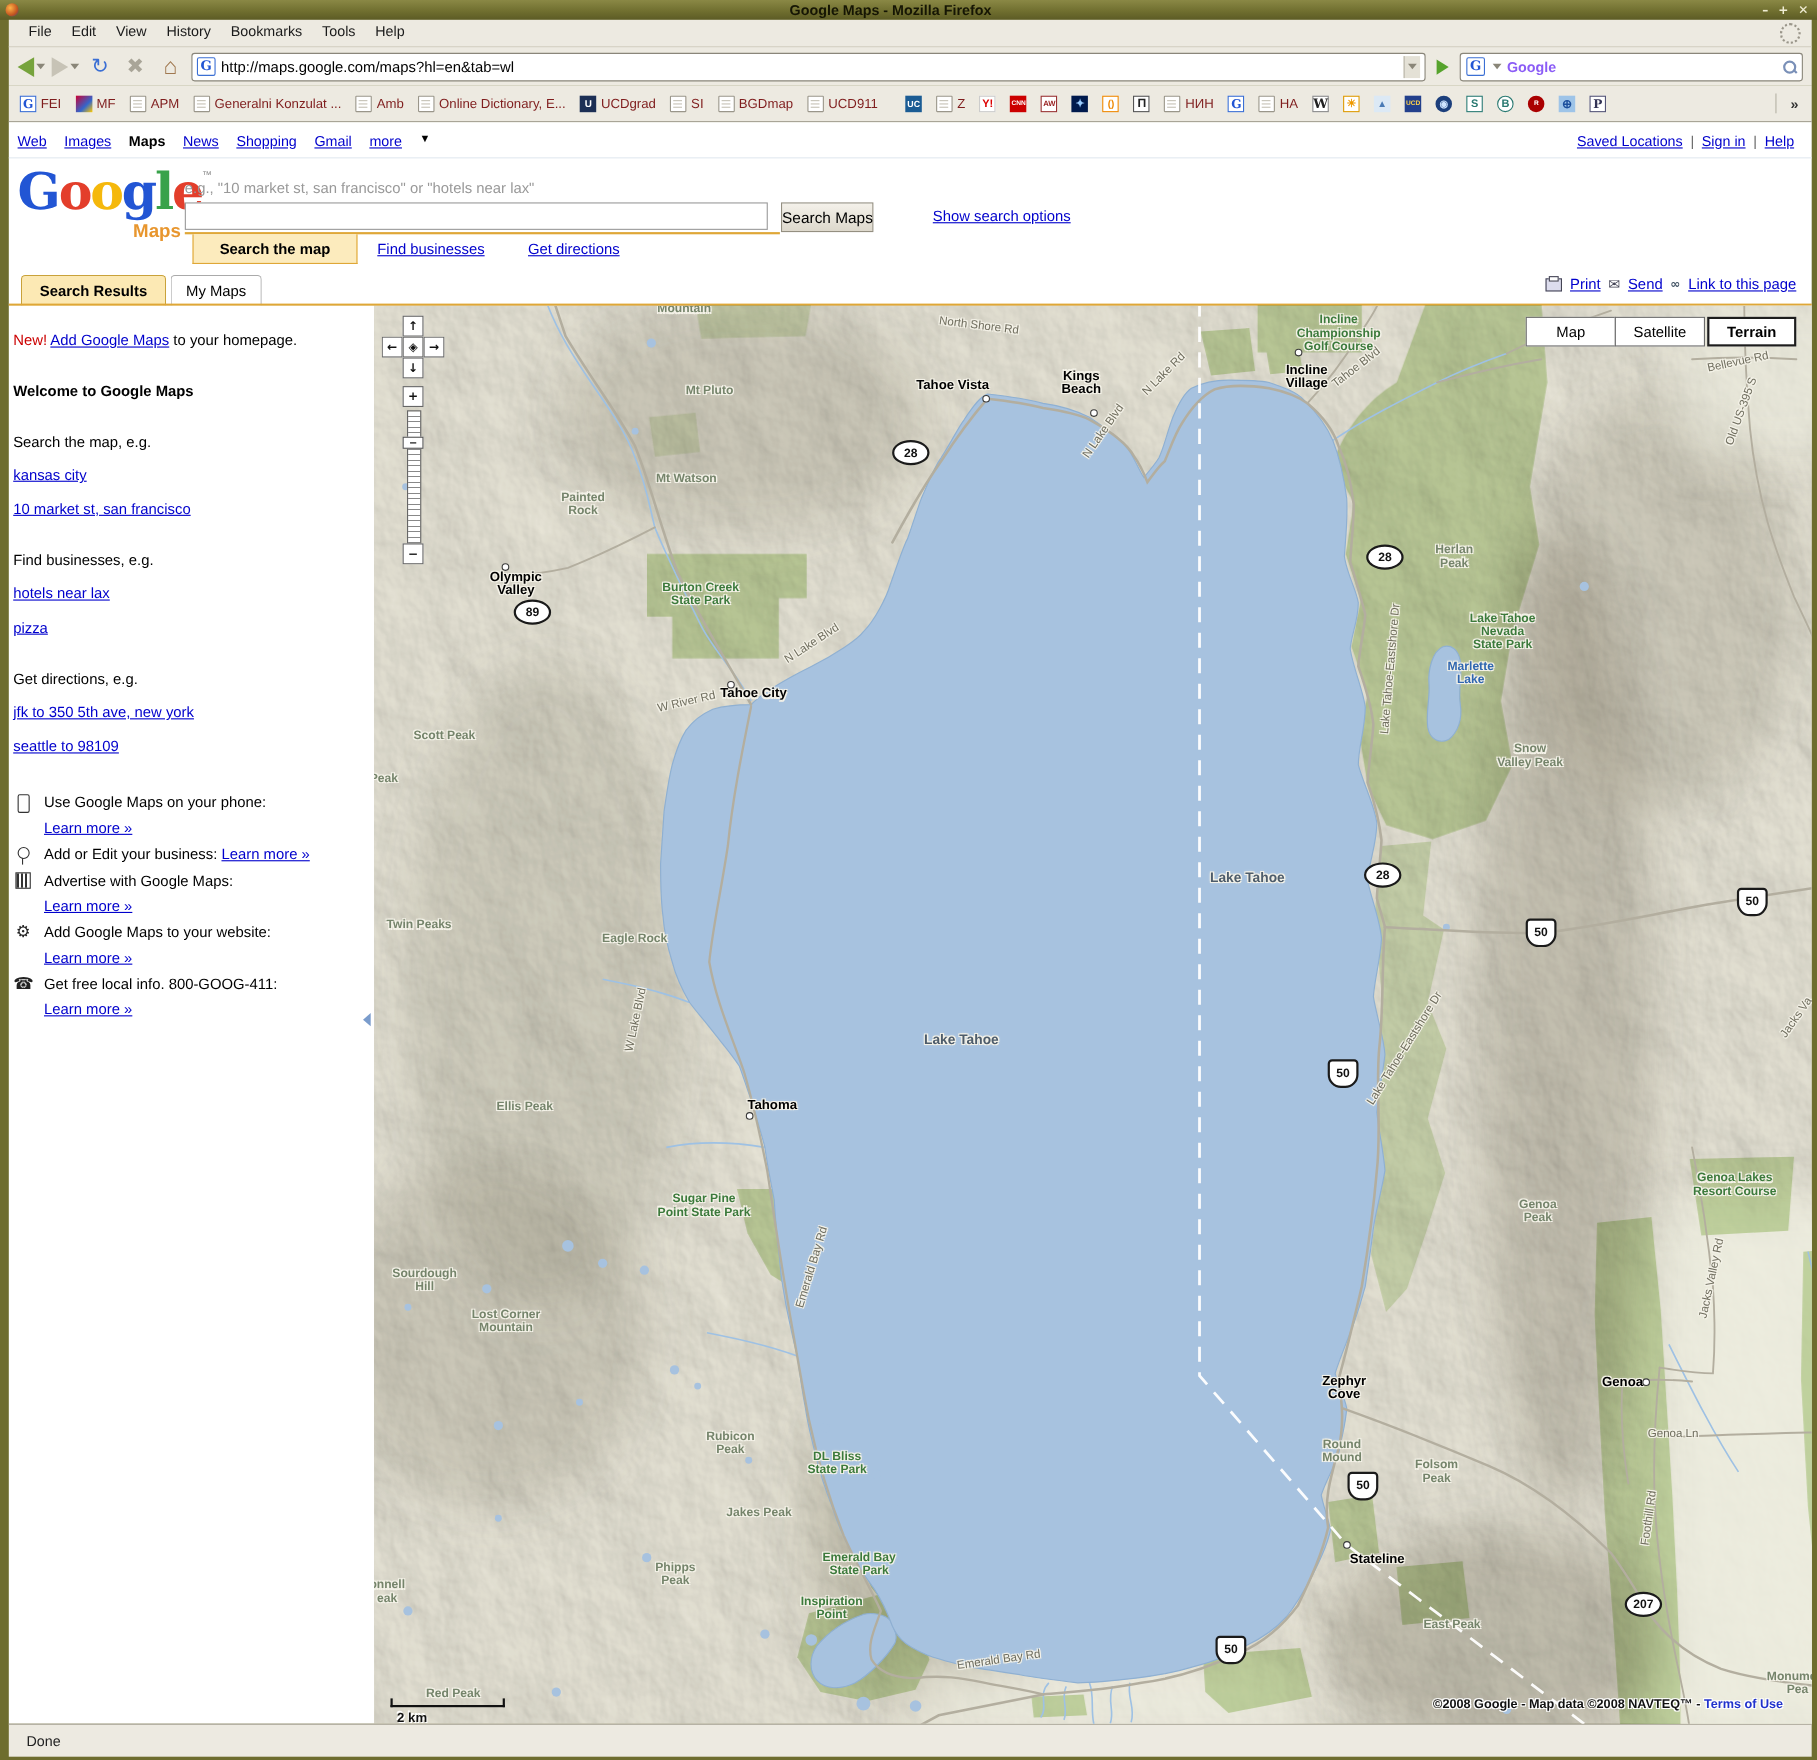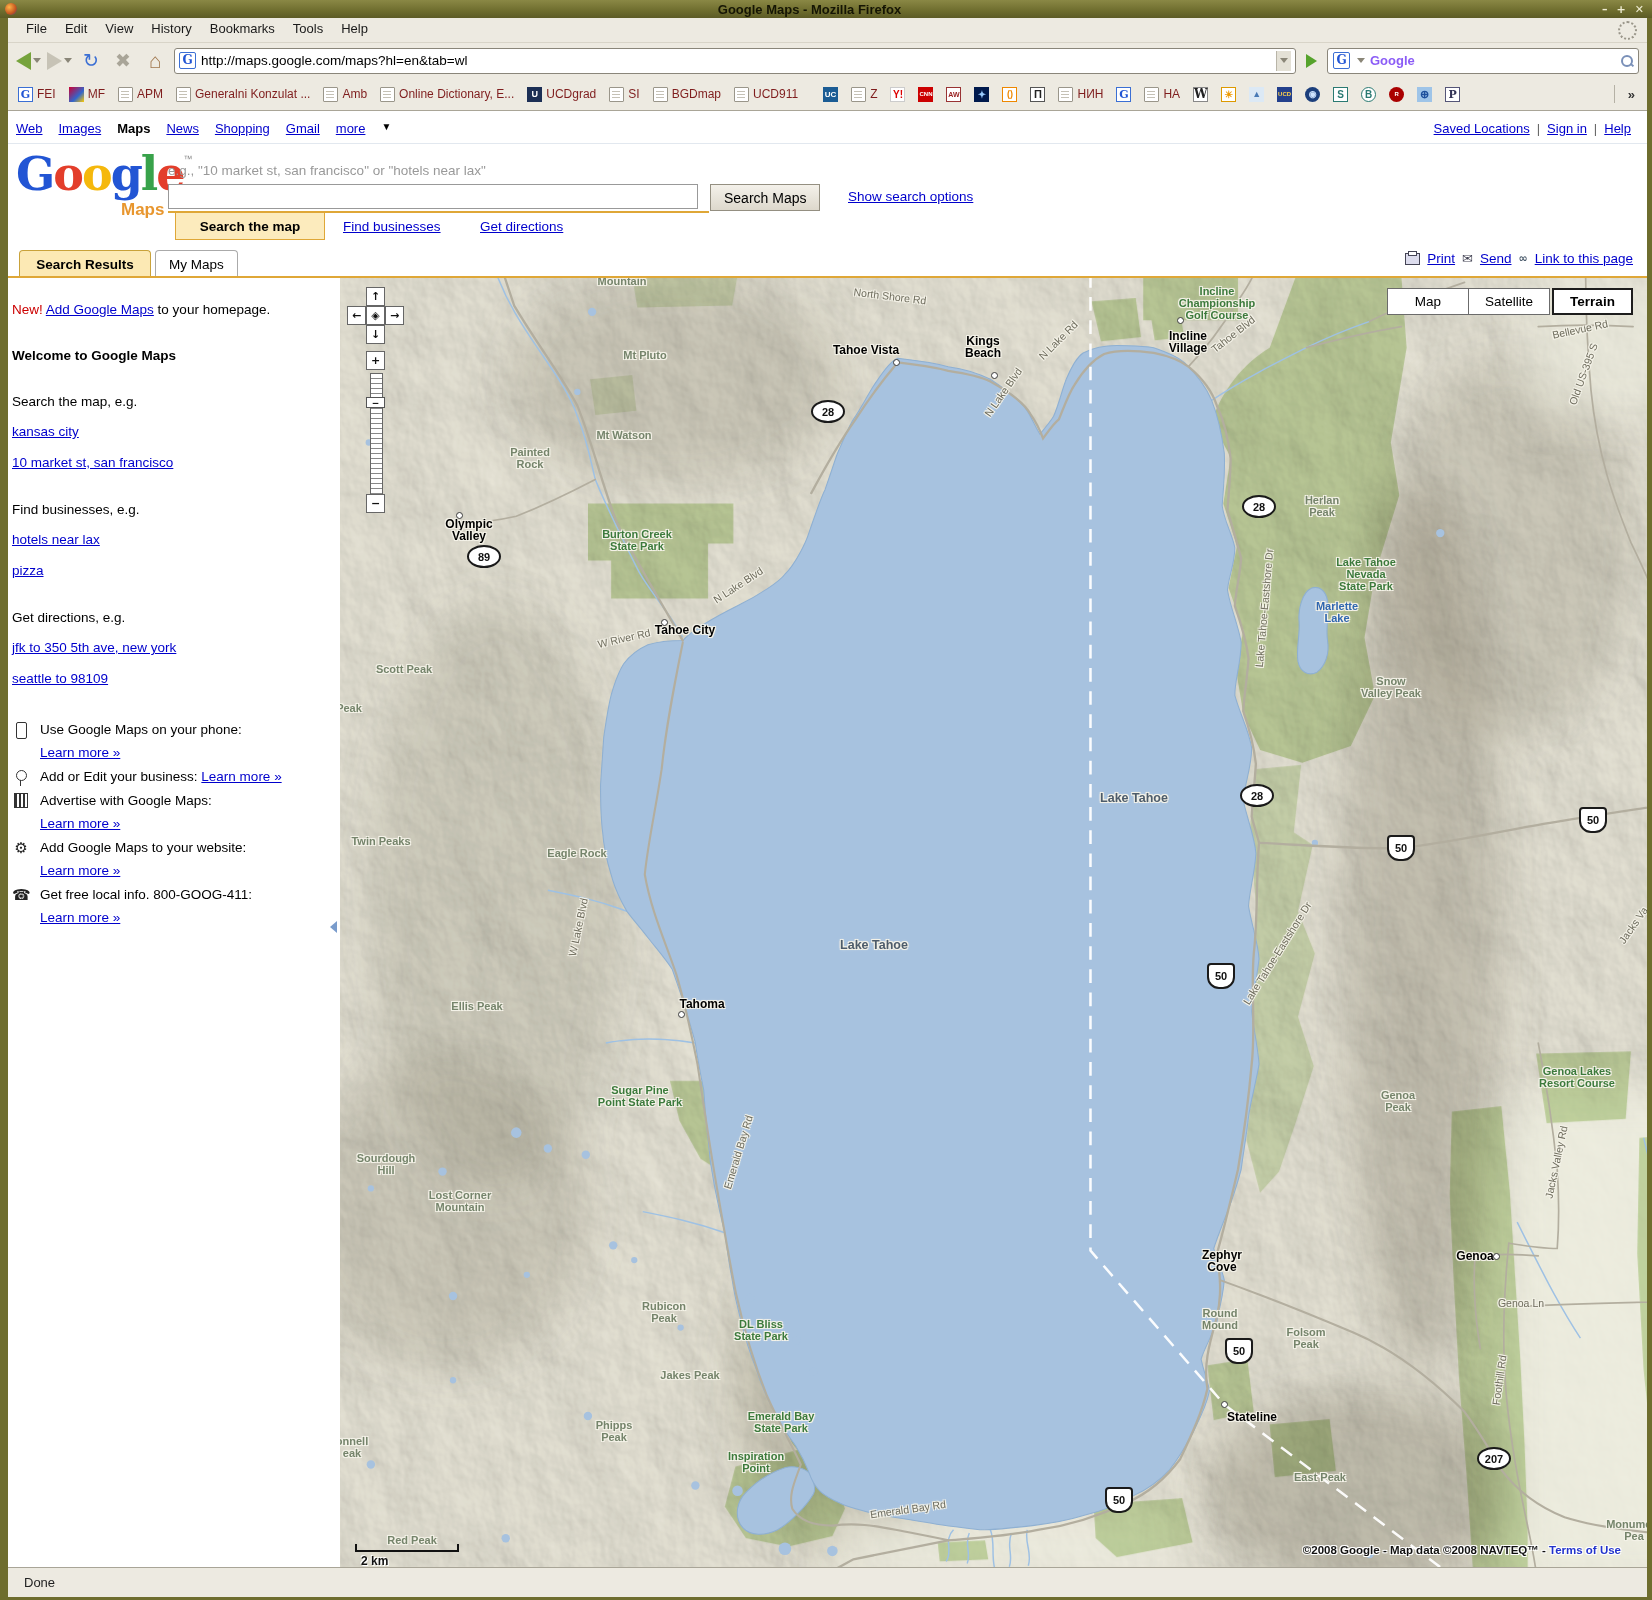--- a/index.html
+++ b/index.html
@@ -80,21 +80,21 @@
   #logo-google span:nth-child(2){color:#e33e2b;}
   #logo-google span:nth-child(3){color:#f5b80c;}
   #logo-google span:nth-child(4){color:#2255d4;}
   #logo-google span:nth-child(5){color:#38a24a;}
   #logo-google span:nth-child(6){color:#e33e2b;}
   #logo-tm{font-size:9px;color:#888;vertical-align:28px;}
   #logo-maps{position:absolute;left:105px;top:53px;font:bold 17px "Liberation Sans",sans-serif;color:#e8962e;}
   #search-hint{position:absolute;left:160px;top:52px;font-size:13.5px;color:#999;}
   #search-input{position:absolute;left:160px;top:73px;width:530px;height:25px;border:1px solid #999;
     box-sizing:border-box;font-size:14px;padding:2px 4px;background:#fff;}
-  #search-btn{position:absolute;left:702px;top:73px;height:27px;padding:0 13px;
+  #search-btn{position:absolute;left:702px;top:73px;height:27px;padding:0 0;
     background:linear-gradient(#f4f1ea,#ddd8cc);border:1px solid #948f81;font-size:14px;}
   #search-opts{position:absolute;left:840px;top:78px;font-size:13.5px;color:#0000cc;text-decoration:underline;}
   #tabstrip-line{position:absolute;left:160px;top:100px;width:541px;height:2px;background:#dfa737;}
   .stab{position:absolute;top:102px;height:26px;display:flex;align-items:center;font-size:13.5px;}
   #tab-searchmap{left:167px;width:148px;justify-content:center;background:#fcebbd;
     border:1px solid #dfa737;border-top:none;font-weight:bold;}
   #tab-findbiz{left:335px;color:#0000cc;text-decoration:underline;}
   #tab-getdir{left:472px;color:#0000cc;text-decoration:underline;}
   .ptab{position:absolute;top:139px;height:28px;box-sizing:border-box;display:flex;align-items:center;
     justify-content:center;font-size:13.5px;border:1px solid #b5a36a;border-bottom:none;border-radius:4px 4px 0 0;}

